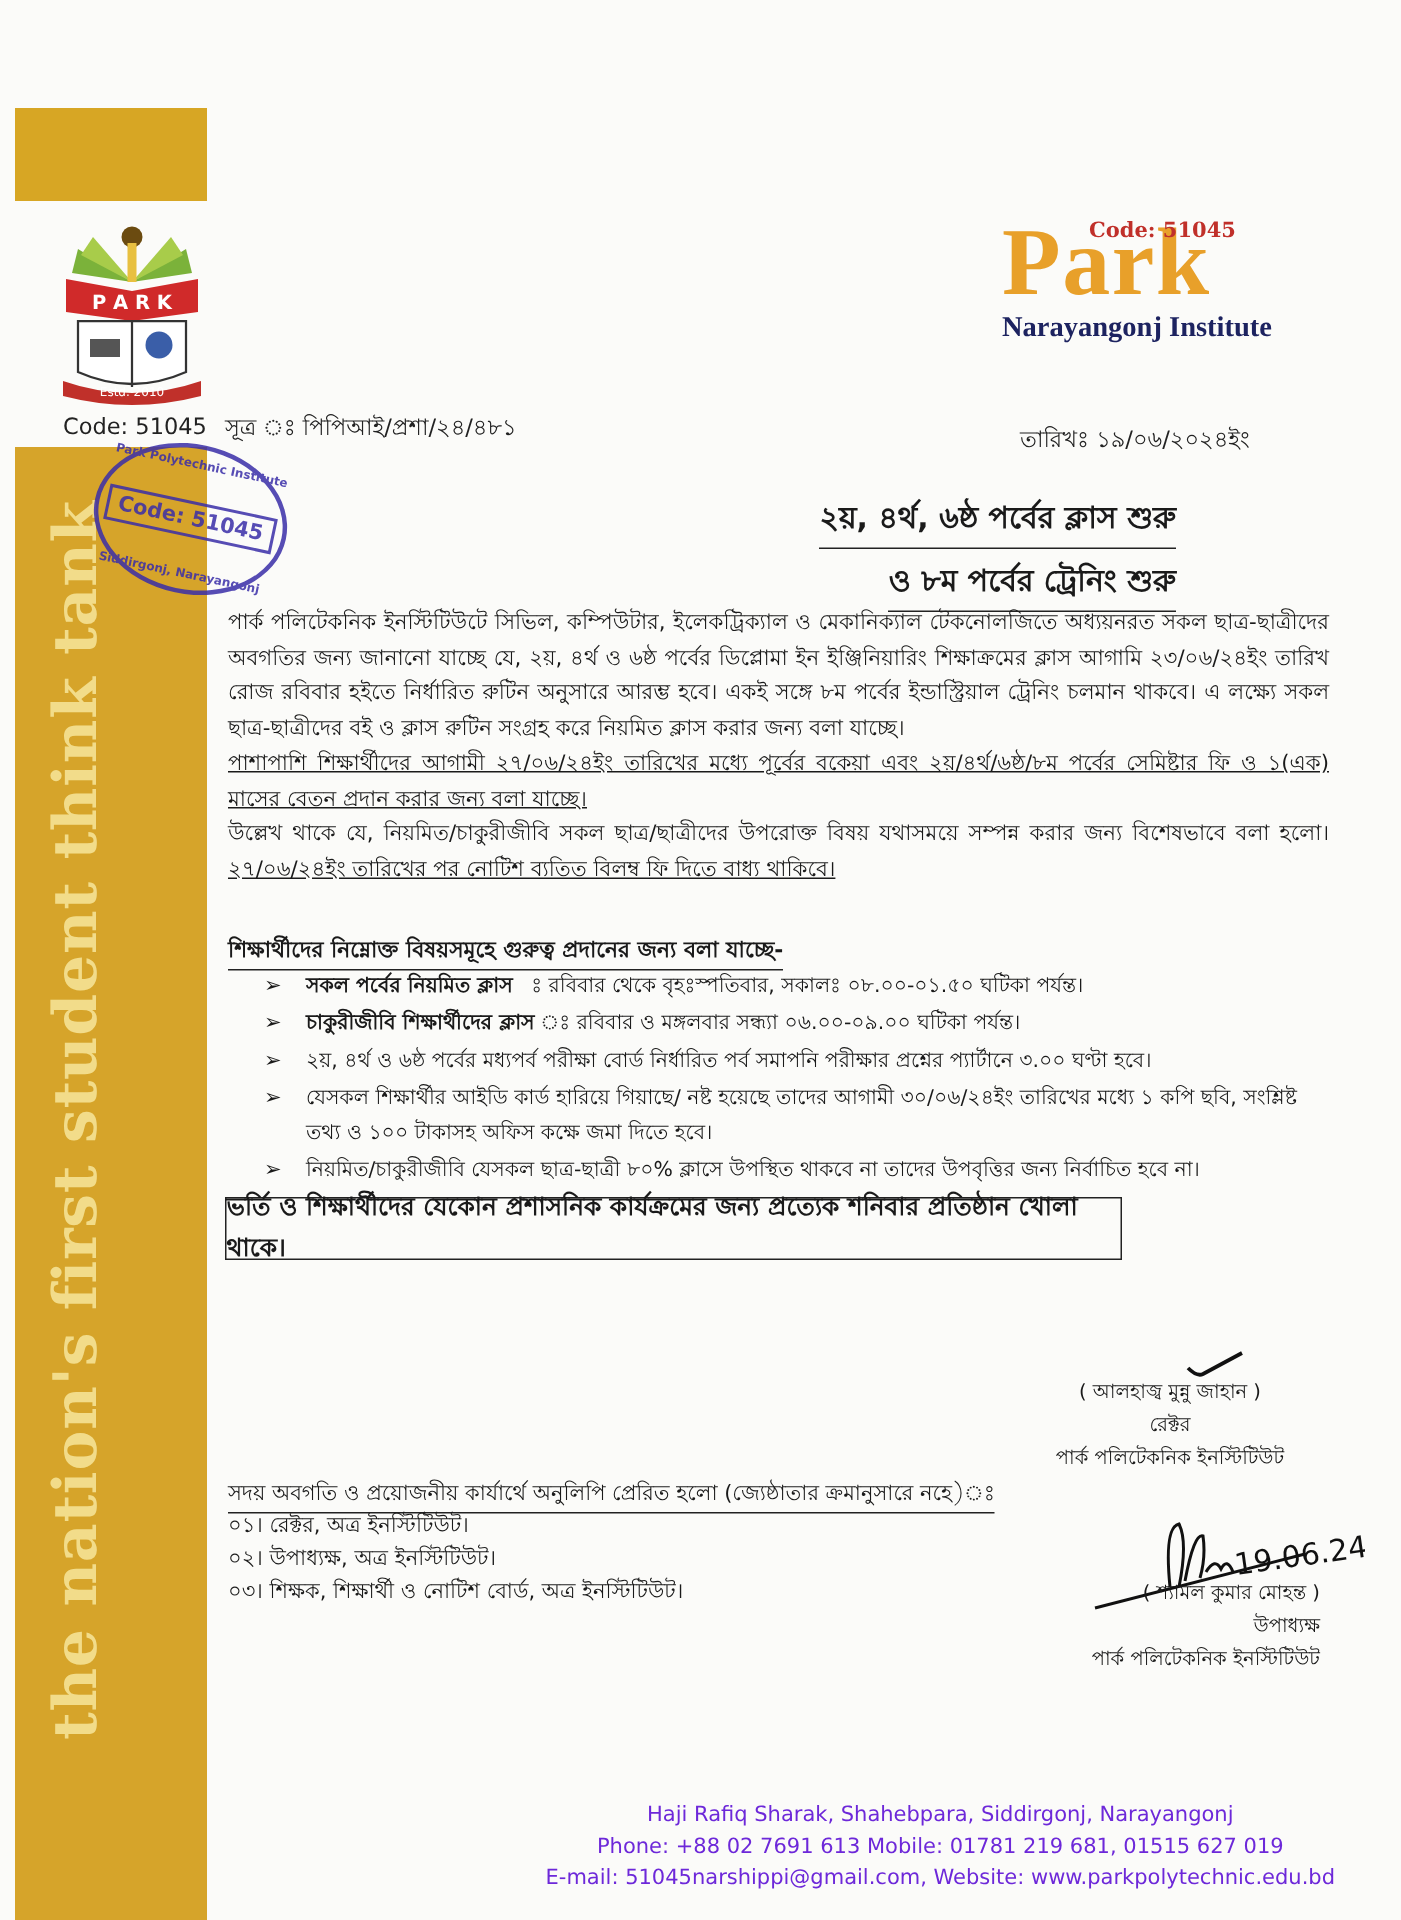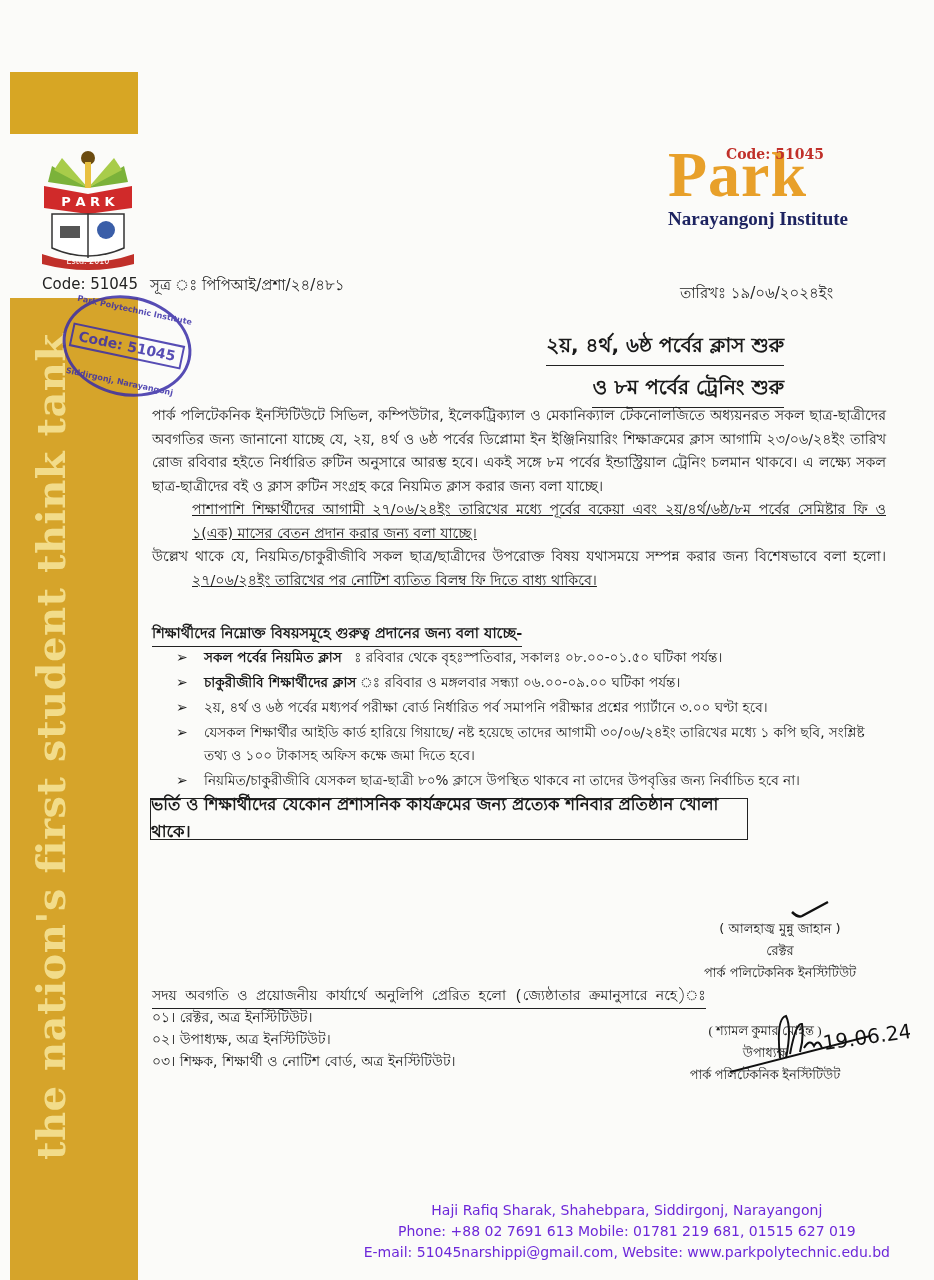--- a/index.html
+++ b/index.html
@@ -32,38 +32,38 @@
   .brand-code { position: absolute; left: 58px; top: 6px; font-family: "DejaVu Serif", serif; font-weight: bold; font-size: 14px; color: #c0302a; }
   .brand-park { font-family: "Liberation Serif", serif; font-weight: bold; font-size: 64px; color: #e8a02a; line-height: 70px; letter-spacing: 1px; }
   .brand-sub { font-family: "Liberation Serif", serif; font-weight: bold; font-size: 19px; color: #1d2360; margin-top: -2px; white-space: nowrap; }
 
   .date { position: absolute; left: 680px; top: 281px; font-size: 15px; color: #222; }
 
   .title { position: absolute; left: 150px; top: 330px; width: 634px; text-align: right; }
   .title div { display: inline-block; font-weight: bold; font-size: 20px; border-bottom: 1.5px solid #222; padding-bottom: 2px; margin-bottom: 6px; }
 
   .body { position: absolute; left: 152px; top: 404px; width: 734px; font-size: 14.2px; line-height: 23.5px; text-align: justify; }
-  .u { text-decoration: underline; margin-left: 40px; }
+  .u { text-decoration: underline; }
 
   .inst-head { position: absolute; left: 152px; top: 622px; font-size: 14.5px; font-weight: bold; border-bottom: 1.5px solid #222; }
   .bullets { position: absolute; left: 176px; top: 646px; width: 710px; font-size: 13.6px; line-height: 23px; }
   .bullets li { list-style: none; display: flex; margin-bottom: 2px; }
   .bullets .arrow { width: 28px; flex: none; font-size: 14px; }
   .bullets b { font-weight: bold; }
 
   .boxed { position: absolute; left: 150px; top: 798px; width: 598px; height: 42px; border: 1.5px solid #222; display: flex; align-items: center; justify-content: center; font-weight: bold; font-size: 16.5px; }
 
   .sig1 { position: absolute; left: 680px; top: 918px; width: 200px; text-align: center; font-size: 13px; line-height: 22px; }
   .sig1-check { position: absolute; left: 790px; top: 900px; width: 40px; height: 20px; }
 
-  .cc-head { position: absolute; left: 152px; top: 984px; font-size: 14px; border-bottom: 1.5px solid #222; font-family: Liberation Mono, monospace; }
+  .cc-head { position: absolute; left: 152px; top: 984px; font-size: 14px; border-bottom: 1.5px solid #222; }
   .cc-list { position: absolute; left: 152px; top: 1006px; font-size: 14px; line-height: 22px; }
 
   .sig2-mark { position: absolute; left: 720px; top: 1008px; width: 190px; height: 70px; }
-  .sig2 { position: absolute; left: 650px; top: 1020px; width: 230px; text-align: center; font-size: 13px; line-height: 22px; font-family: Liberation Serif, serif; }
+  .sig2 { position: absolute; left: 650px; top: 1052px; width: 230px; text-align: right; font-size: 13px; line-height: 22px; }
 
   .footer { position: absolute; right: 44px; top: 1200px; text-align: center; font-family: "DejaVu Sans", sans-serif; font-size: 14px; line-height: 21px; color: #6d28d9; }
 </style>
 </head>
 <body>
 
 <div class="gold-band-top"></div>
 <div class="gold-band">
   <div class="slogan">the nation's first student think tank</div>
 </div>

